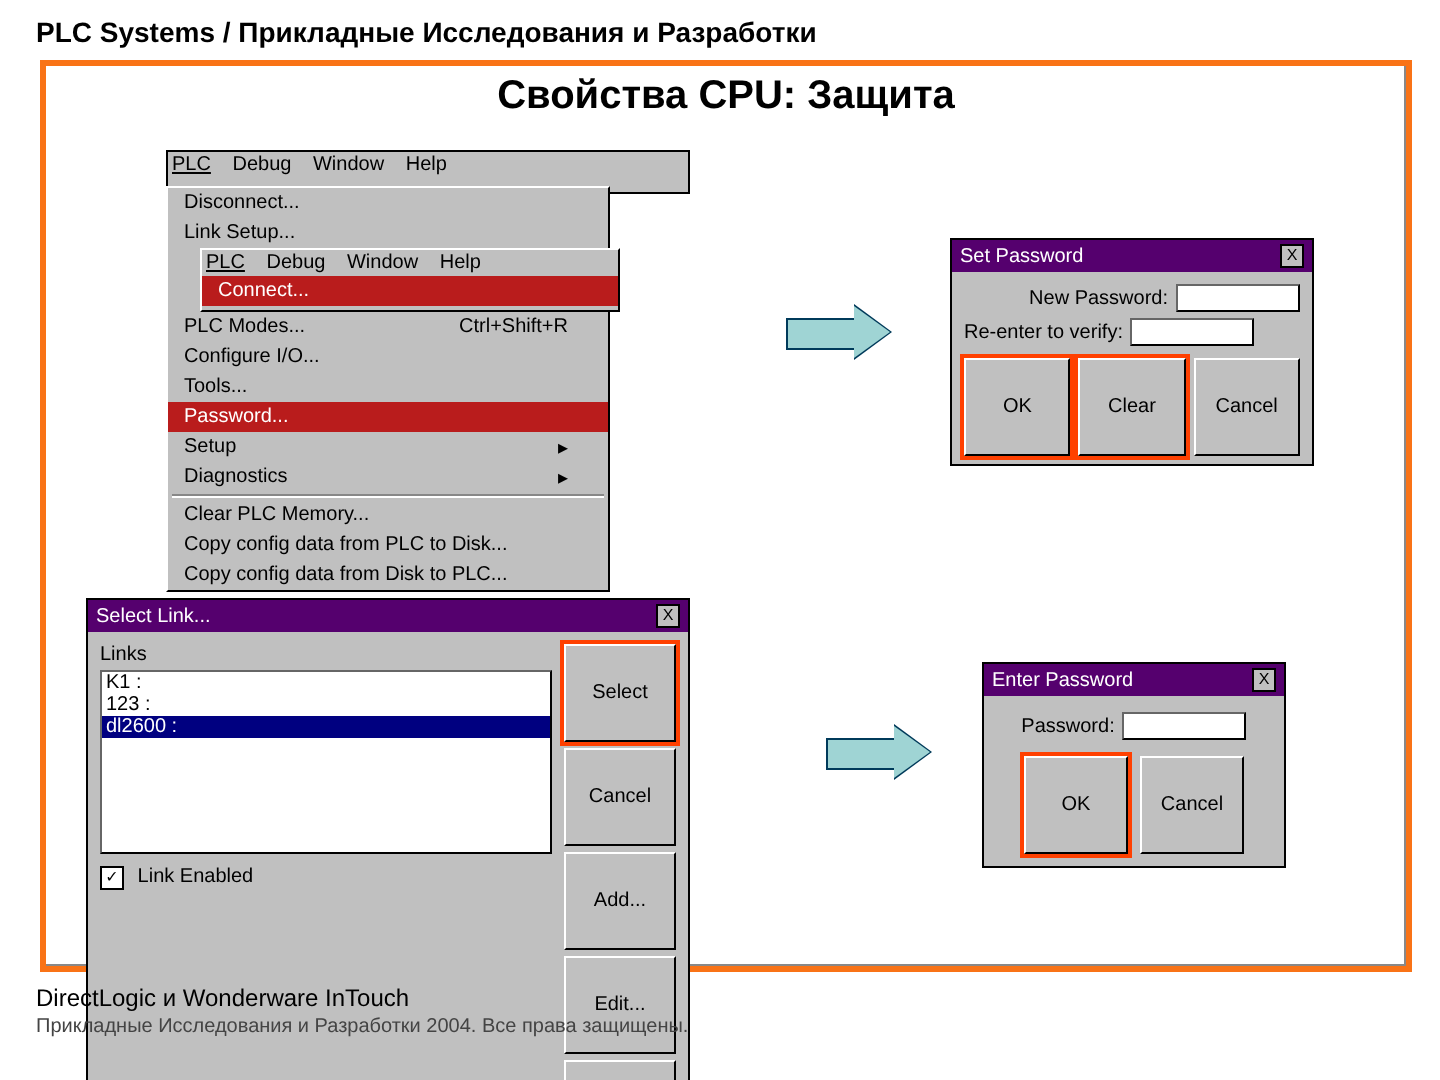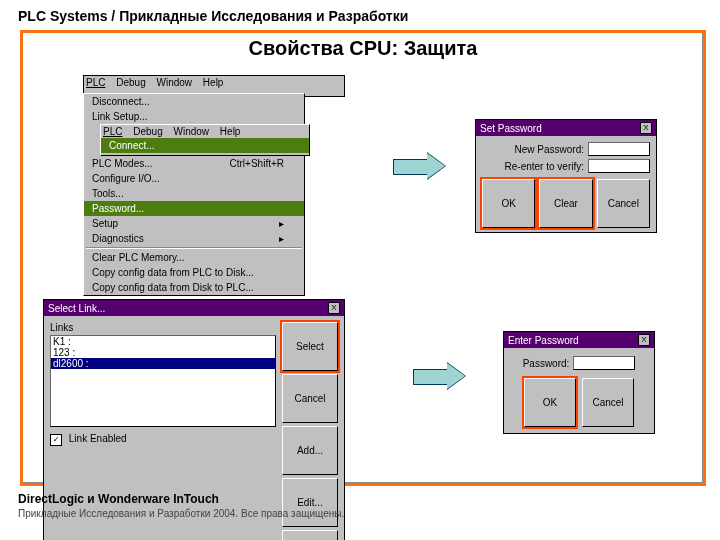--- a/index.html
+++ b/index.html
@@ -1,20 +1,20 @@
 <!DOCTYPE html>
 <html><head>
 <meta charset="utf-8">
 <style>
   html,body{margin:0;padding:0;background:#fff;font-family:Arial,Helvetica,sans-serif}
   #stage{width:640px;height:540px;position:relative;background:#fff}
   #slide-frame{position:absolute;left:20px;top:30px;width:680px;height:450px;border:3px solid #f97316;box-shadow:inset -1px -1px 0 #888}
   #header-line{position:absolute;left:18px;top:8px;font-weight:bold;font-size:14px}
   #slide-title{position:absolute;left:0;top:4px;width:100%;text-align:center;font-weight:bold;font-size:20px}
-  #footer1{position:absolute;left:18px;top:492px;font-weight:bold;font-size:12px}
+  #footer1{position:absolute;left:18px;top:492px;font-weight:normal;font-size:12px}
   #footer2{position:absolute;left:18px;top:508px;font-size:10px;color:#444}
   
   .win98{position:absolute;background:#c0c0c0;border:1px solid #000}
   .tb{background:#55006e;color:#fff;font-size:10px;padding:2px 4px;display:flex;align-items:center;justify-content:space-between}
   .tb .x{width:10px;height:10px;background:#c0c0c0;color:#000;font-size:8px;line-height:10px;text-align:center;border:1px solid #000}
   .menubar{background:#c0c0c0;font-size:10px;padding:1px 2px}
   .menubar span{margin-right:8px}
   .menubar span u{}
   .btn{display:inline-block;background:#c0c0c0;border:1px solid #000;border-top-color:#fff;border-left-color:#fff;font-size:10px;padding:18px 0;text-align:center}
   .inp{background:#fff;border:1px solid #000;border-top-color:#666;border-left-color:#666;height:12px}
@@ -23,21 +23,21 @@
   .lst .row{padding:0 2px}
   .hl{outline:2px solid #ff4000}
   
   .arrow{position:absolute;width:54px;height:26px}
   .arrow .shaft{position:absolute;left:0;top:6px;width:34px;height:14px;background:#9fd4d4;border:1px solid #003a5a}
   .arrow .head{position:absolute;left:34px;top:0;width:0;height:0;border-top:13px solid transparent;border-bottom:13px solid transparent;border-left:18px solid #9fd4d4}
   .arrow .headb{position:absolute;left:34px;top:-1px;width:0;height:0;border-top:14px solid transparent;border-bottom:14px solid transparent;border-left:19px solid #003a5a}
   
   .menu{position:absolute;background:#c0c0c0;border:1px solid #000;border-top-color:#fff;border-left-color:#fff;font-size:10px}
   .mi{padding:2px 20px 2px 8px;white-space:nowrap}
-  .mi.hi{background:#4d7c0f;color:#fff}
+  .mi.hi{background:#b91c1c;color:#fff}
   .sep{border-top:1px solid #888;border-bottom:1px solid #fff;margin:1px 2px}
   .chk{display:inline-block;width:10px;height:10px;background:#fff;border:1px solid #000;margin-right:4px;font-size:8px;line-height:10px;text-align:center}
   .scut{float:right}
   .arrR::after{content:"\25B8";float:right}
 </style>
 </head>
 <body>
 
 <div id="stage">
   <div id="header-line">PLC Systems / Прикладные Исследования и Разработки</div>
@@ -86,21 +86,21 @@
     <div class="win98" style="left:452px;top:86px;width:180px">
       <div class="tb">
         <span>Set Password</span>
         <span class="x">X</span>
       </div>
       <div style="padding:6px 6px 4px 6px;font-size:10px">
         <div style="display:flex;justify-content:flex-end;align-items:center;margin-bottom:3px">
           <span>New Password:</span>
           <div class="inp" style="width:60px;margin-left:4px"></div>
         </div>
-        <div style="display:flex;justify-content:flex-end;align-items:center;margin-bottom:6px">
+        <div style="display:flex;justify-content:flex-start;align-items:center;margin-bottom:6px">
           <span>Re-enter to verify:</span>
           <div class="inp" style="width:60px;margin-left:4px"></div>
         </div>
         <div style="display:flex;gap:4px">
           <span class="btn hl" style="flex:1">OK</span>
           <span class="btn hl" style="flex:1">Clear</span>
           <span class="btn" style="flex:1">Cancel</span>
         </div>
       </div>
     </div>
@@ -133,21 +133,21 @@
         </div>
       </div>
     </div>
 
     <div class="arrow" style="left:390px;top:330px">
       <div class="headb"></div>
         <div class="shaft"></div>
         <div class="head"></div>
     </div>
 
-    <div class="win98" style="left:480px;top:298px;width:150px">
+    <div class="win98" style="left:468px;top:298px;width:150px">
       <div class="tb">
         <span>Enter Password</span>
         <span class="x">X</span>
       </div>
       <div style="padding:8px 6px 6px 6px;font-size:10px">
         <div style="display:flex;align-items:center;justify-content:center;margin-bottom:8px">
           <span>Password:</span>
           <div class="inp" style="width:60px;margin-left:4px"></div>
         </div>
         <div style="display:flex;gap:6px;justify-content:center">

